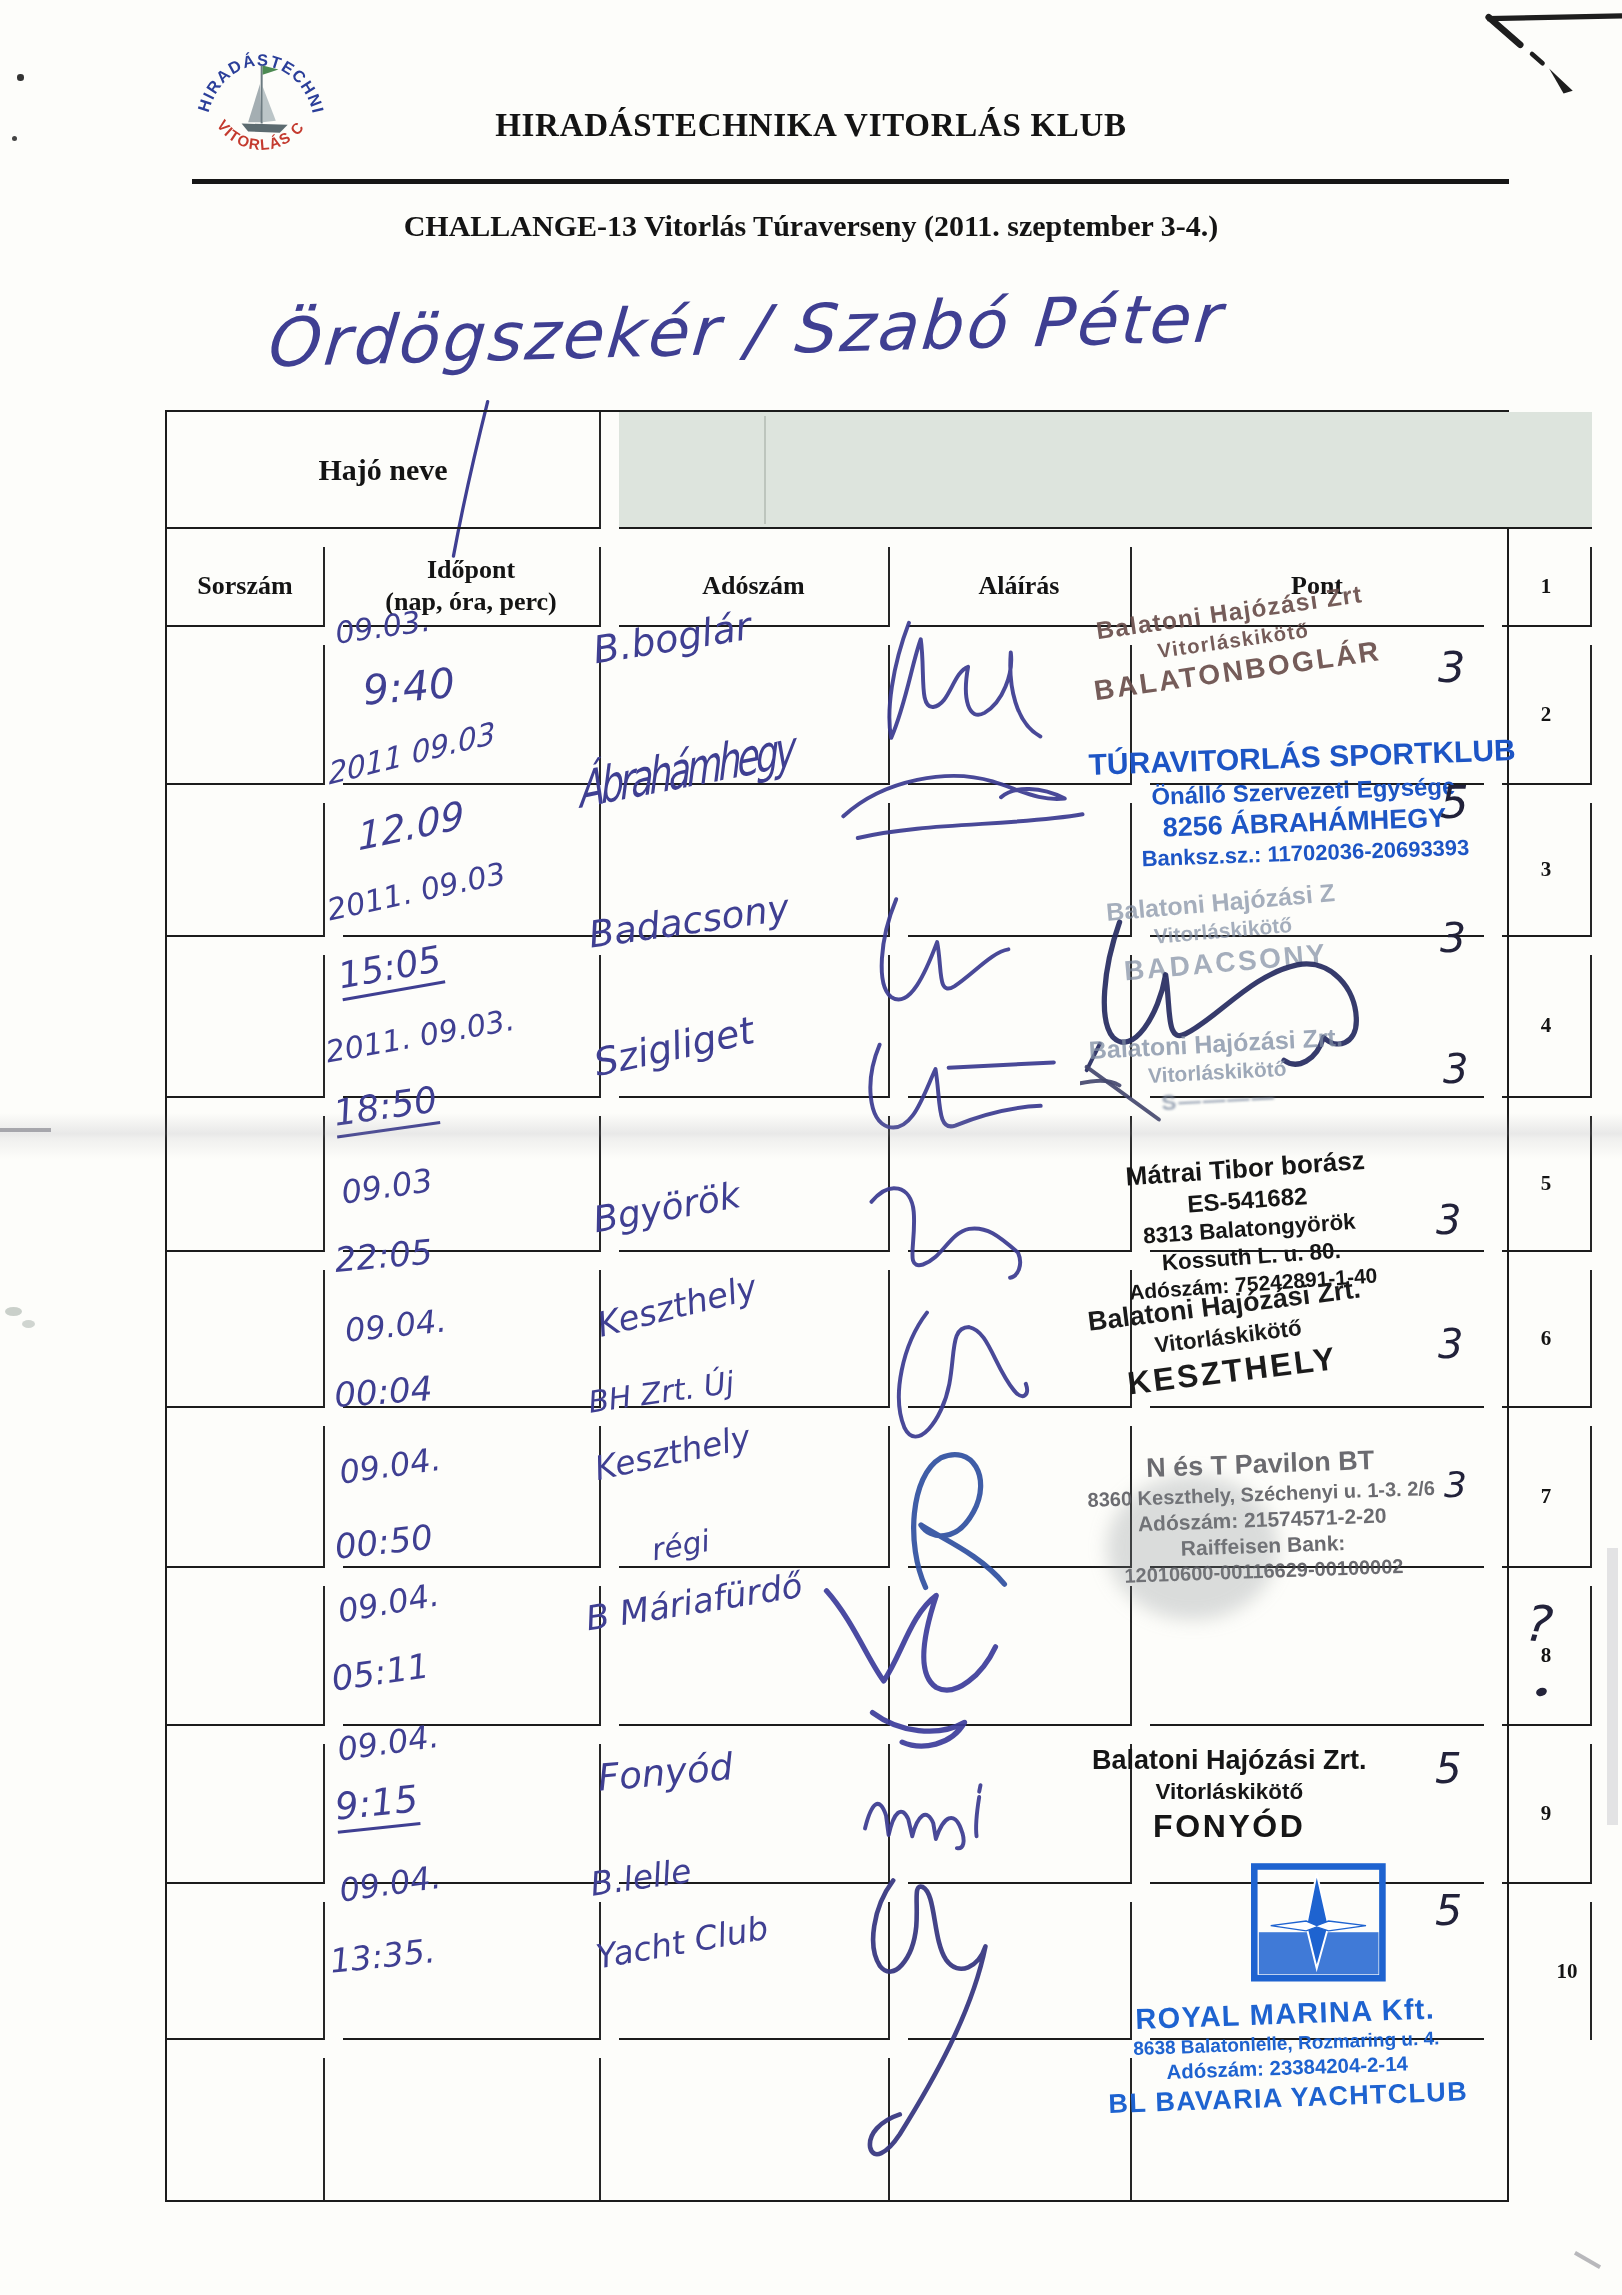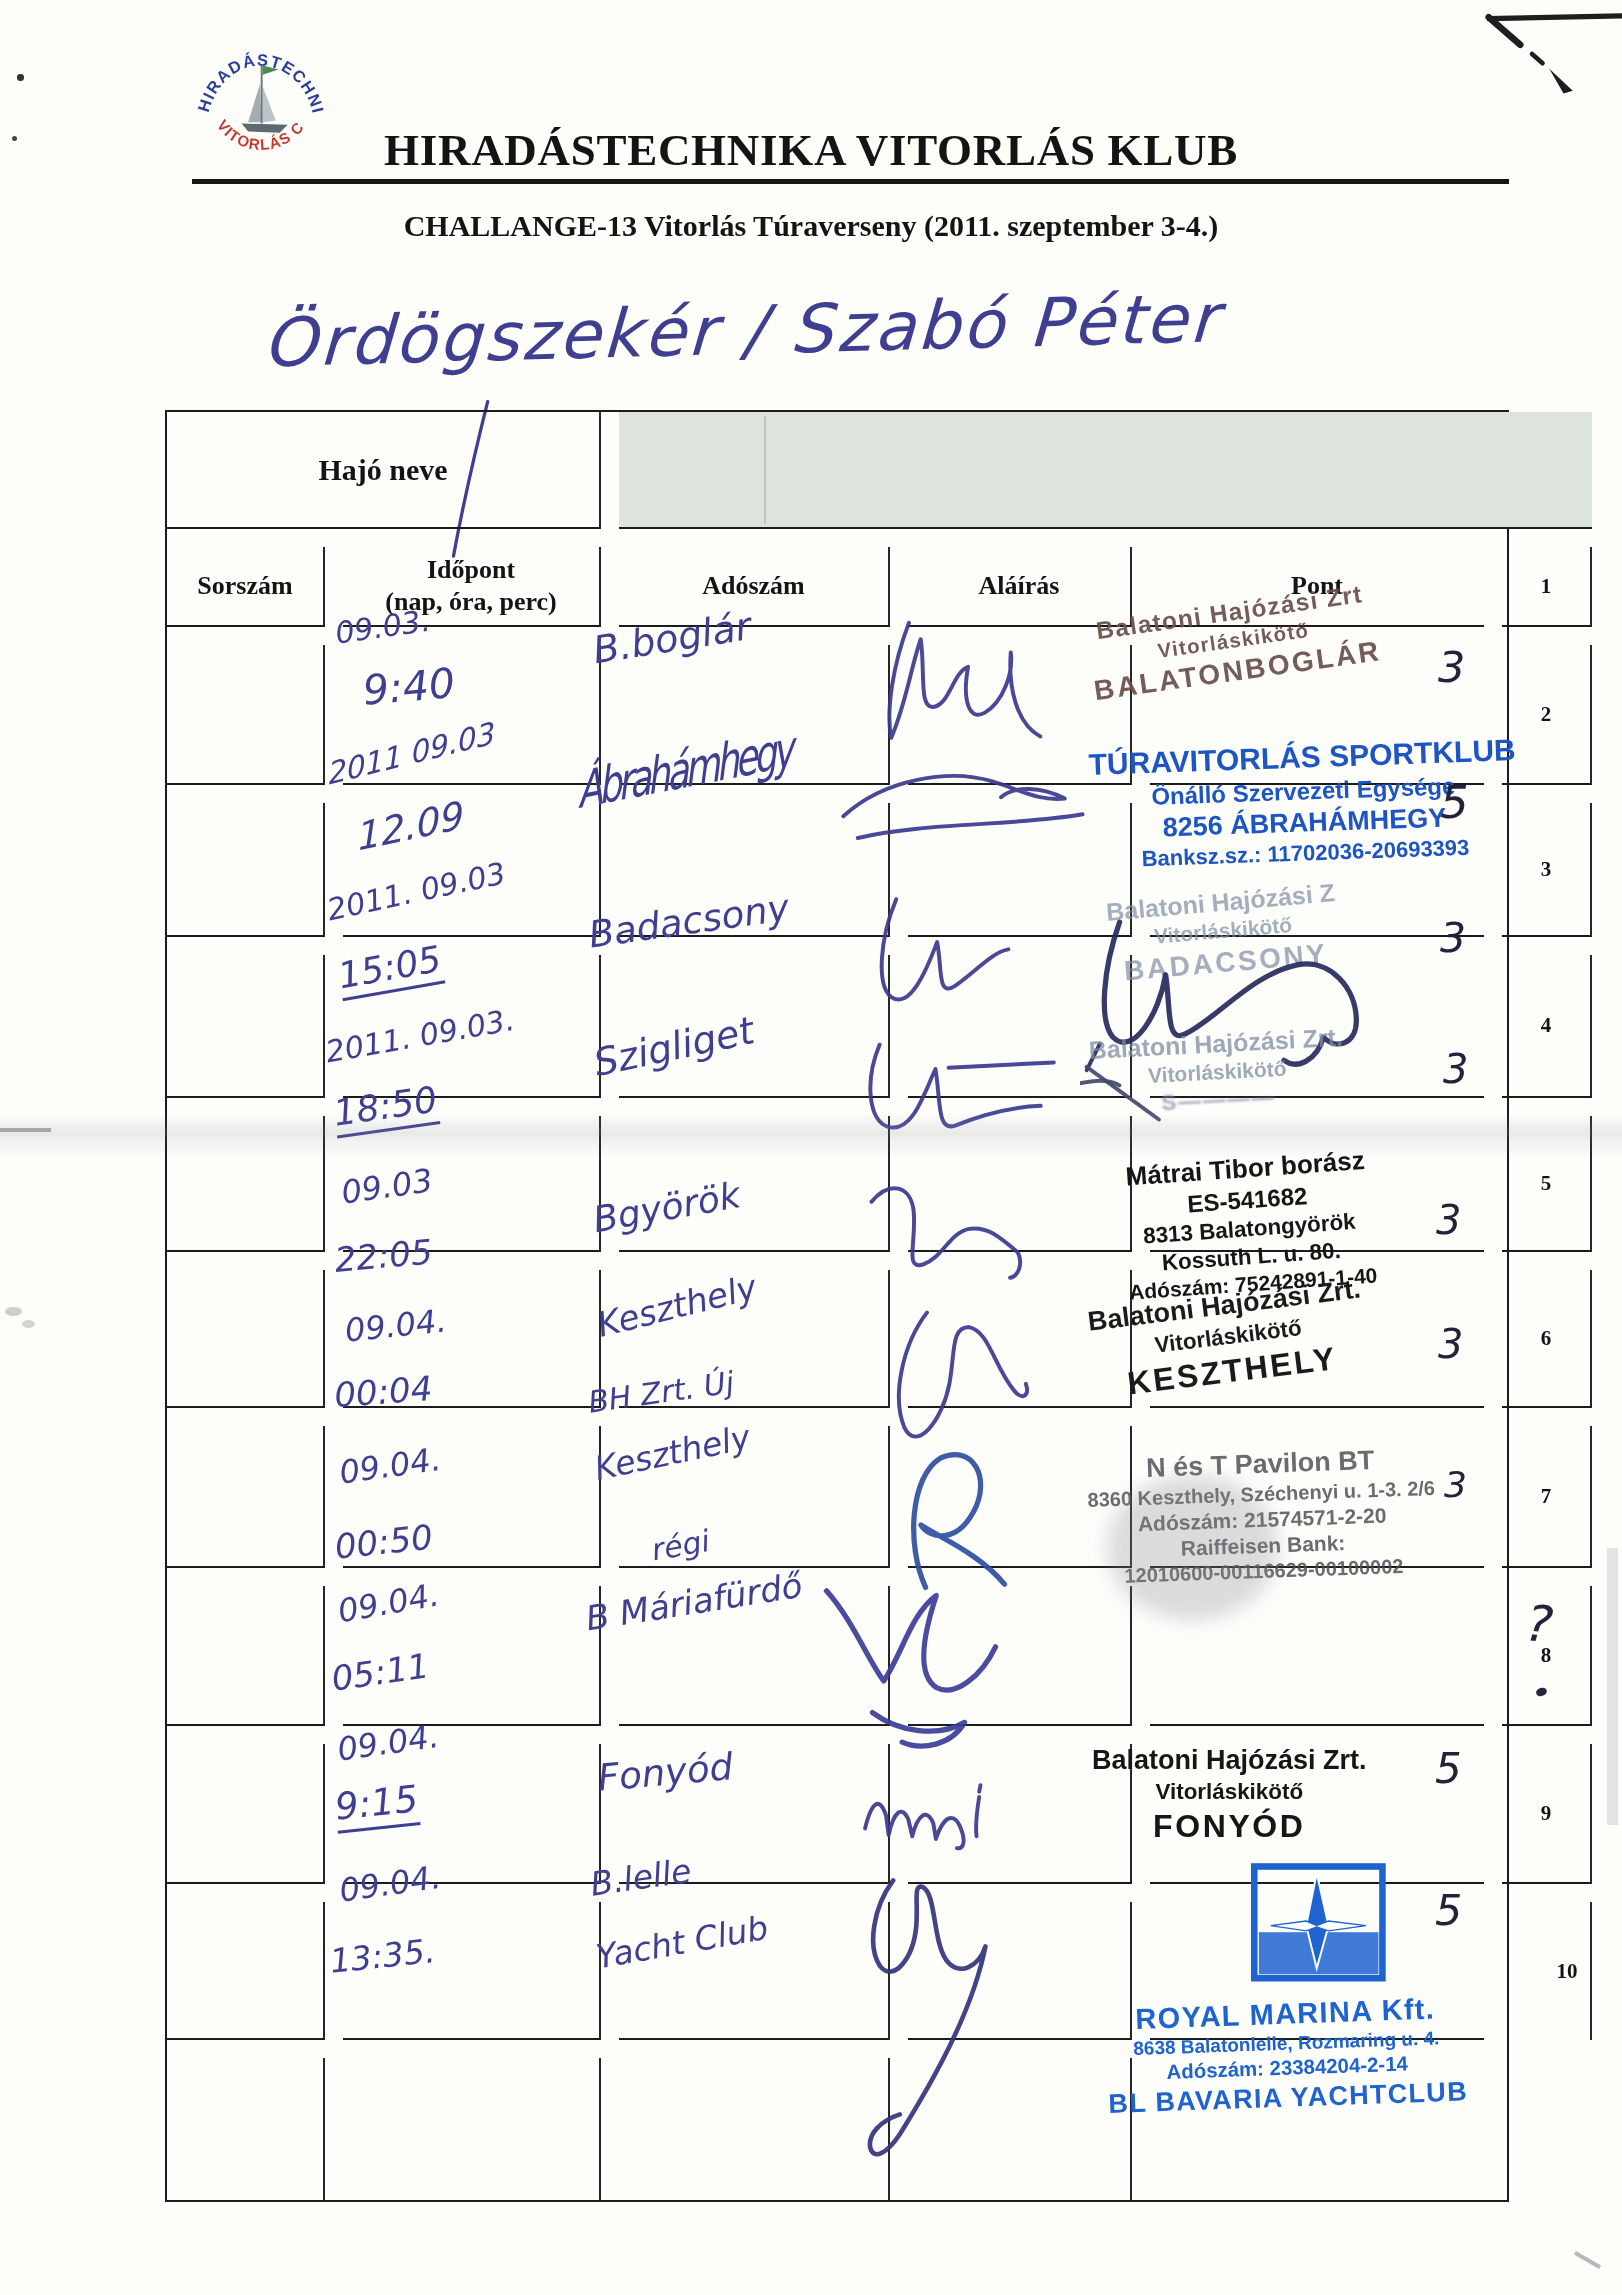--- a/index.html
+++ b/index.html
@@ -51,21 +51,21 @@
     </text>
     <g>
       <path d="M78,148 L148,150 L136,162 L88,160 Z" fill="#5c6b70"></path>
       <path d="M106,88 L108,146 L88,146 Z" fill="#8d9aa0" opacity="0.8"></path>
       <path d="M110,92 L130,144 L110,146 Z" fill="#aab6ba" opacity="0.8"></path>
       <rect x="107" y="60" width="3" height="88" fill="#6b7a80"></rect>
       <path d="M110,60 L134,66 L110,74 Z" fill="#4c8a52"></path>
     </g>
   </svg>
 
-  <div class="abs center serifb" style="top:124px;font-size:45px;letter-spacing:0.7px;">HIRADÁSTECHNIKA VITORLÁS KLUB</div>
+  <div class="abs center serifb" style="top:107px;font-size:33px;letter-spacing:0.7px;">HIRADÁSTECHNIKA VITORLÁS KLUB</div>
   <div class="abs" style="left:192px;top:179px;width:1317px;height:4.6px;background:#161616;"></div>
   <div class="abs center serifb" style="top:209px;font-size:30px;">CHALLANGE-13 Vitorlás Túraverseny (2011. szeptember 3-4.)</div>
 
   <div class="hand" style="left:273px;top:304px;font-size:67px;letter-spacing:2.6px;transform:rotate(-1.5deg) skewX(-7deg);">Ördögszekér / Szabó Péter</div>
   <svg class="abs" style="left:435px;top:395px;" width="79" height="171" viewBox="0 0 120 260">
     <path d="M80,10 C60,90 40,180 28,245" fill="none" stroke="#3f3f92" stroke-width="5" stroke-linecap="round"></path>
   </svg>
 
   <div id="grid">
 

